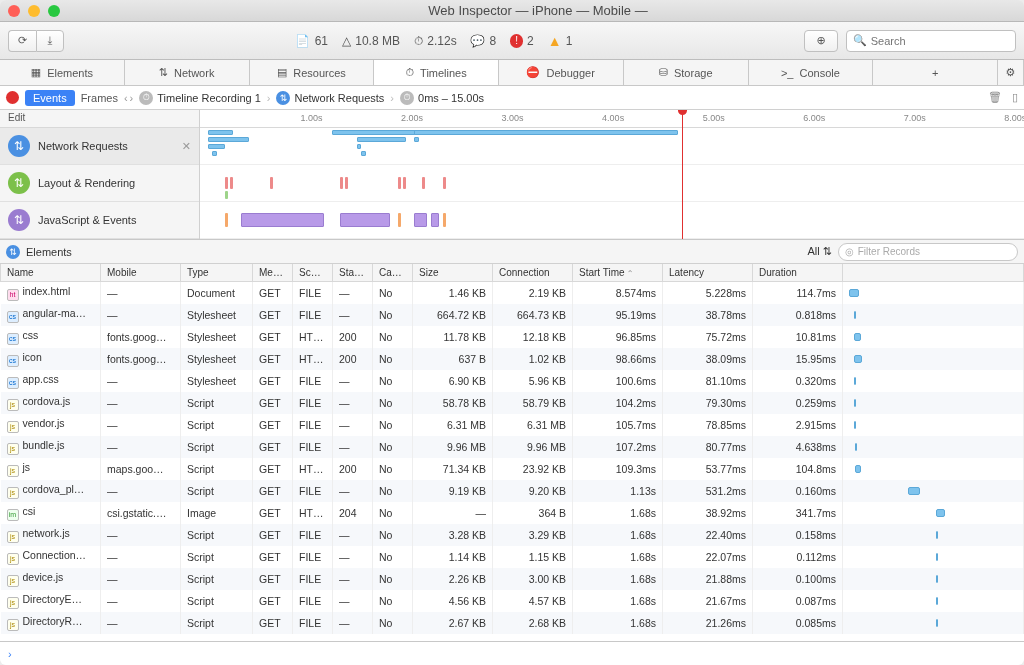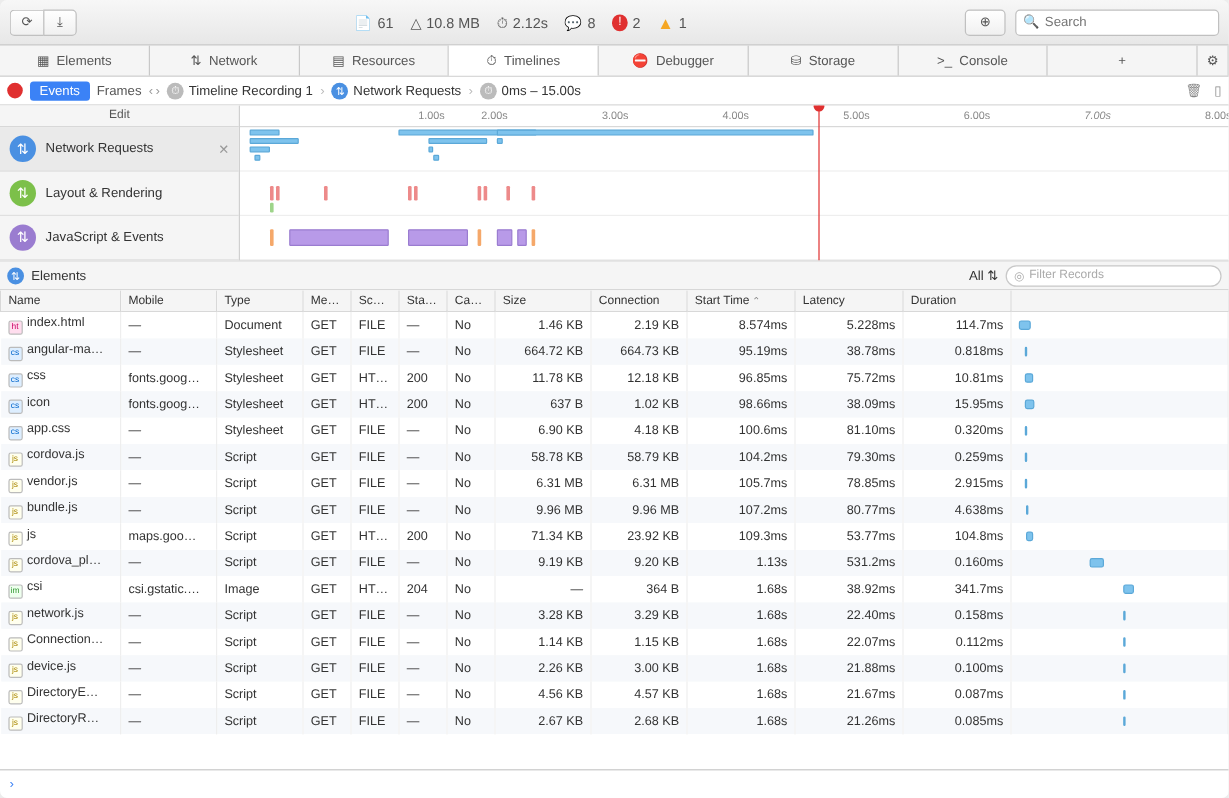--- a/index.html
+++ b/index.html
@@ -30,21 +30,21 @@
 .pill { background:#3b82f6; color:#fff; border-radius:3px; padding:2px 8px; font-size:11px;}
 .subbar .link { color:#555; }
 .nav-arrows { display:flex; gap:2px; color:#999; }
 .crumb { display:flex; align-items:center; gap:4px; color:#333;}
 .crumb-sep { color:#bbb; margin:0 2px;}
 .crumb-ico { width:14px; height:14px; border-radius:50%; background:#4a90e2; display:inline-flex; align-items:center; justify-content:center; color:#fff; font-size:9px;}
 .crumb-ico.gray { background:#bbb; }
 .right-icons { margin-left:auto; display:flex; gap:10px; color:#888; }
 .tl-area { display:flex; height:130px; border-bottom:1px solid #c8c8c8; background:#fff;}
 .tl-left { width:200px; background:#f5f5f5; border-right:1px solid #d0d0d0; display:flex; flex-direction:column;}
-.tl-edit { height:18px; text-align:center; padding:2px 8px; font-size:10px; color:#555; border-bottom:1px solid #d8d8d8;}
+.tl-edit { height:18px; text-align:left; padding:2px 8px; font-size:10px; color:#555; border-bottom:1px solid #d8d8d8;}
 .tl-row { height:37px; display:flex; align-items:center; gap:8px; padding:0 8px; border-bottom:1px solid #e0e0e0;}
 .tl-row.sel { background:#eaeaea; }
 .tl-ico { width:22px; height:22px; border-radius:50%; display:flex; align-items:center; justify-content:center; color:#fff; font-size:12px;}
 .tl-close { margin-left:auto; color:#999;}
 .tl-right { flex:1; position:relative; overflow:hidden;}
 .ruler { height:18px; border-bottom:1px solid #d8d8d8; position:relative; font-size:9px; color:#888;}
 .ruler span { position:absolute; top:3px; }
 .track { height:37px; border-bottom:1px solid #eee; position:relative; padding-top:2px;}
 .bar { position:absolute; height:5px; border-radius:1px; }
 .bar.net { background:#7ec3ed; border:1px solid #5ba8d8;}
@@ -68,20 +68,28 @@
 .file-ico { display:inline-block; width:12px; height:12px; margin-right:4px; vertical-align:-2px; border:1px solid #bbb; border-radius:2px; font-size:7px; text-align:center; line-height:10px;}
 .file-ico.html{background:#fde;color:#c06;} .file-ico.css{background:#def;color:#06c;} .file-ico.js{background:#ffe;color:#a80;} .file-ico.img{background:#efe;color:#393;}
 .wf { position:relative; height:10px; }
 .wf-bar { position:absolute; height:8px; top:1px; background:#7ec3ed; border:1px solid #5ba8d8; border-radius:2px;}
 .console { height:24px; border-top:1px solid #c8c8c8; background:#fff; display:flex; align-items:center; padding:0 8px; color:#3b82f6; font-family:Menlo,monospace;}
 </style>
 </head>
 <body>
 
 <div class="window">
+  <div class="titlebar">
+    <div class="traffic">
+      <div class="tl red"></div>
+      <div class="tl yel"></div>
+      <div class="tl grn"></div>
+    </div>
+    <div class="title">Web Inspector — iPhone — Mobile —</div>
+  </div>
 
   <div class="toolbar">
     <div class="tb-group">
       <div class="tb-btn">⟳</div>
       <div class="tb-btn">⤓</div>
     </div>
     <div class="stats">
       <div class="stat">
           <span>📄</span>
           <span>61</span>
@@ -185,27 +193,27 @@
             <span>Layout &amp; Rendering</span>
           </div>
           <div class="tl-row">
             <div class="tl-ico" style="background:#9a7cd0">⇅</div>
             <span>JavaScript &amp; Events</span>
           </div>
         </div>
     </div>
     <div class="tl-right">
       <div class="ruler" id="ruler">
-          <span style="left: 12.2%; margin-left: 48px;">1.00s</span>
+          <span style="left: 12.2%;">1.00s</span>
           <span style="left: 24.4%;">2.00s</span>
           <span style="left: 36.6%;">3.00s</span>
           <span style="left: 48.8%;">4.00s</span>
           <span style="left: 61%;">5.00s</span>
           <span style="left: 73.2%;">6.00s</span>
-          <span style="left: 85.4%; font-style: italic;">7.00s</span>
+          <span style="left: 85.4%;">7.00s</span>
           <span style="left: 97.6%;">8.00s</span>
         </div>
       <div class="track">
         <div class="bar net" style="left:1%;width:3%;top:2px"></div>
         <div class="bar net" style="left:1%;width:5%;top:9px"></div>
         <div class="bar net" style="left:1%;width:2%;top:16px"></div>
         <div class="bar net" style="left:1.5%;width:0.6%;top:23px"></div>
         <div class="bar net" style="left:16%;width:14%;top:2px"></div>
         <div class="bar net" style="left:19%;width:6%;top:9px"></div>
         <div class="bar net" style="left:19%;width:0.6%;top:16px"></div>
@@ -362,21 +370,21 @@
           </tr>
           <tr>
             <td><span class="file-ico css">cs</span>app.css</td>
             <td>—</td>
             <td>Stylesheet</td>
             <td>GET</td>
             <td>FILE</td>
             <td>—</td>
             <td>No</td>
             <td class="num">6.90 KB</td>
-            <td class="num">4.18 KB</td>
+            <td class="num">5.96 KB</td>
             <td class="num">100.6ms</td>
             <td class="num">81.10ms</td>
             <td class="num">0.320ms</td>
             <td>
               <div class="wf">
                 <div class="wf-bar" style="left:3%;width:0.8%"></div>
               </div>
             </td>
           </tr>
           <tr>

